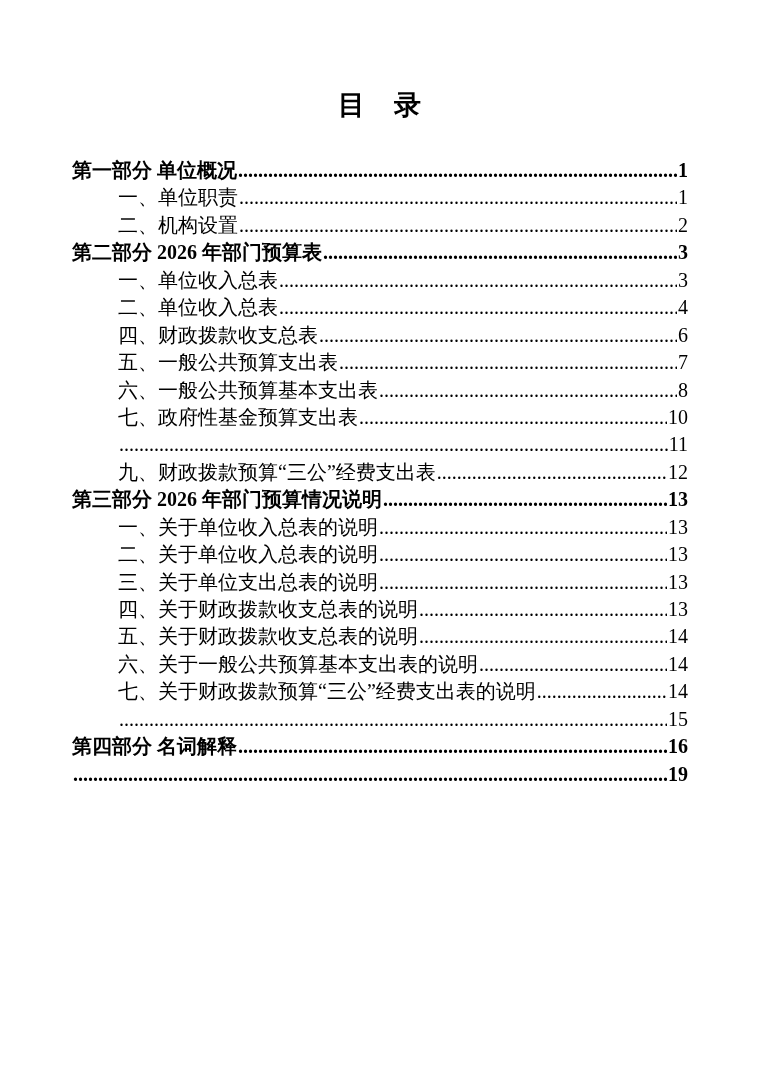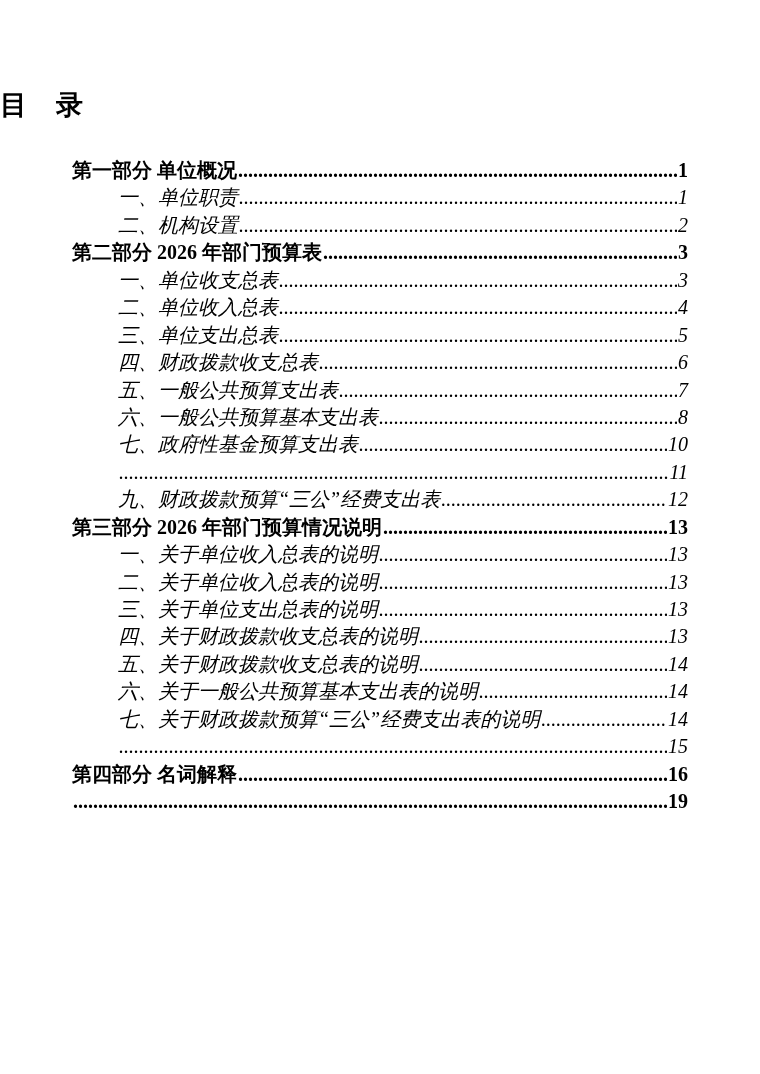--- a/index.html
+++ b/index.html
@@ -14,20 +14,21 @@
     background: #ffffff;
     color: #000000;
     font-family: "Liberation Serif", "DejaVu Serif", serif;
     overflow: hidden;
   }
   .doc-title {
     position: absolute;
     top: 88px;
     left: 0;
     width: 100%;
+    text-align: center;
     font-size: 27px;
     font-weight: bold;
     line-height: 34px;
     letter-spacing: 1px;
     white-space: pre;
   }
   .toc-list {
     position: absolute;
     top: 157px;
     left: 72px;
@@ -39,21 +40,20 @@
     height: 27.45px;
     line-height: 27.45px;
     font-size: 20px;
     white-space: nowrap;
   }
   .toc-row.level1 {
     font-weight: bold;
   }
   .toc-row.level2 {
     padding-left: 46px;
-    font-style: italic;
   }
   .toc-label {
     flex: 0 0 auto;
   }
   .toc-leader {
     flex: 1 1 auto;
     overflow: hidden;
     white-space: nowrap;
     margin: 0 1px;
     min-width: 10px;
@@ -90,36 +90,31 @@
     <span class="toc-page">2</span>
   </div>
 
   <div class="toc-row level1">
     <span class="toc-label">第二部分 2026 年部门预算表</span>
     <span class="toc-leader"></span>
     <span class="toc-page">3</span>
   </div>
 
   <div class="toc-row level2">
-    <span class="toc-label">一、单位收支总表</span>
+    <span class="toc-label">一、单位收入总表</span>
     <span class="toc-leader"></span>
     <span class="toc-page">3</span>
   </div>
 
   <div class="toc-row level2">
     <span class="toc-label">二、单位收入总表</span>
     <span class="toc-leader"></span>
     <span class="toc-page">4</span>
   </div>
 
-  <div class="toc-row level2">
-    <span class="toc-label">三、单位支出总表</span>
-    <span class="toc-leader"></span>
-    <span class="toc-page">5</span>
-  </div>
 
   <div class="toc-row level2">
     <span class="toc-label">四、财政拨款收支总表</span>
     <span class="toc-leader"></span>
     <span class="toc-page">6</span>
   </div>
 
   <div class="toc-row level2">
     <span class="toc-label">五、一般公共预算支出表</span>
     <span class="toc-leader"></span>

